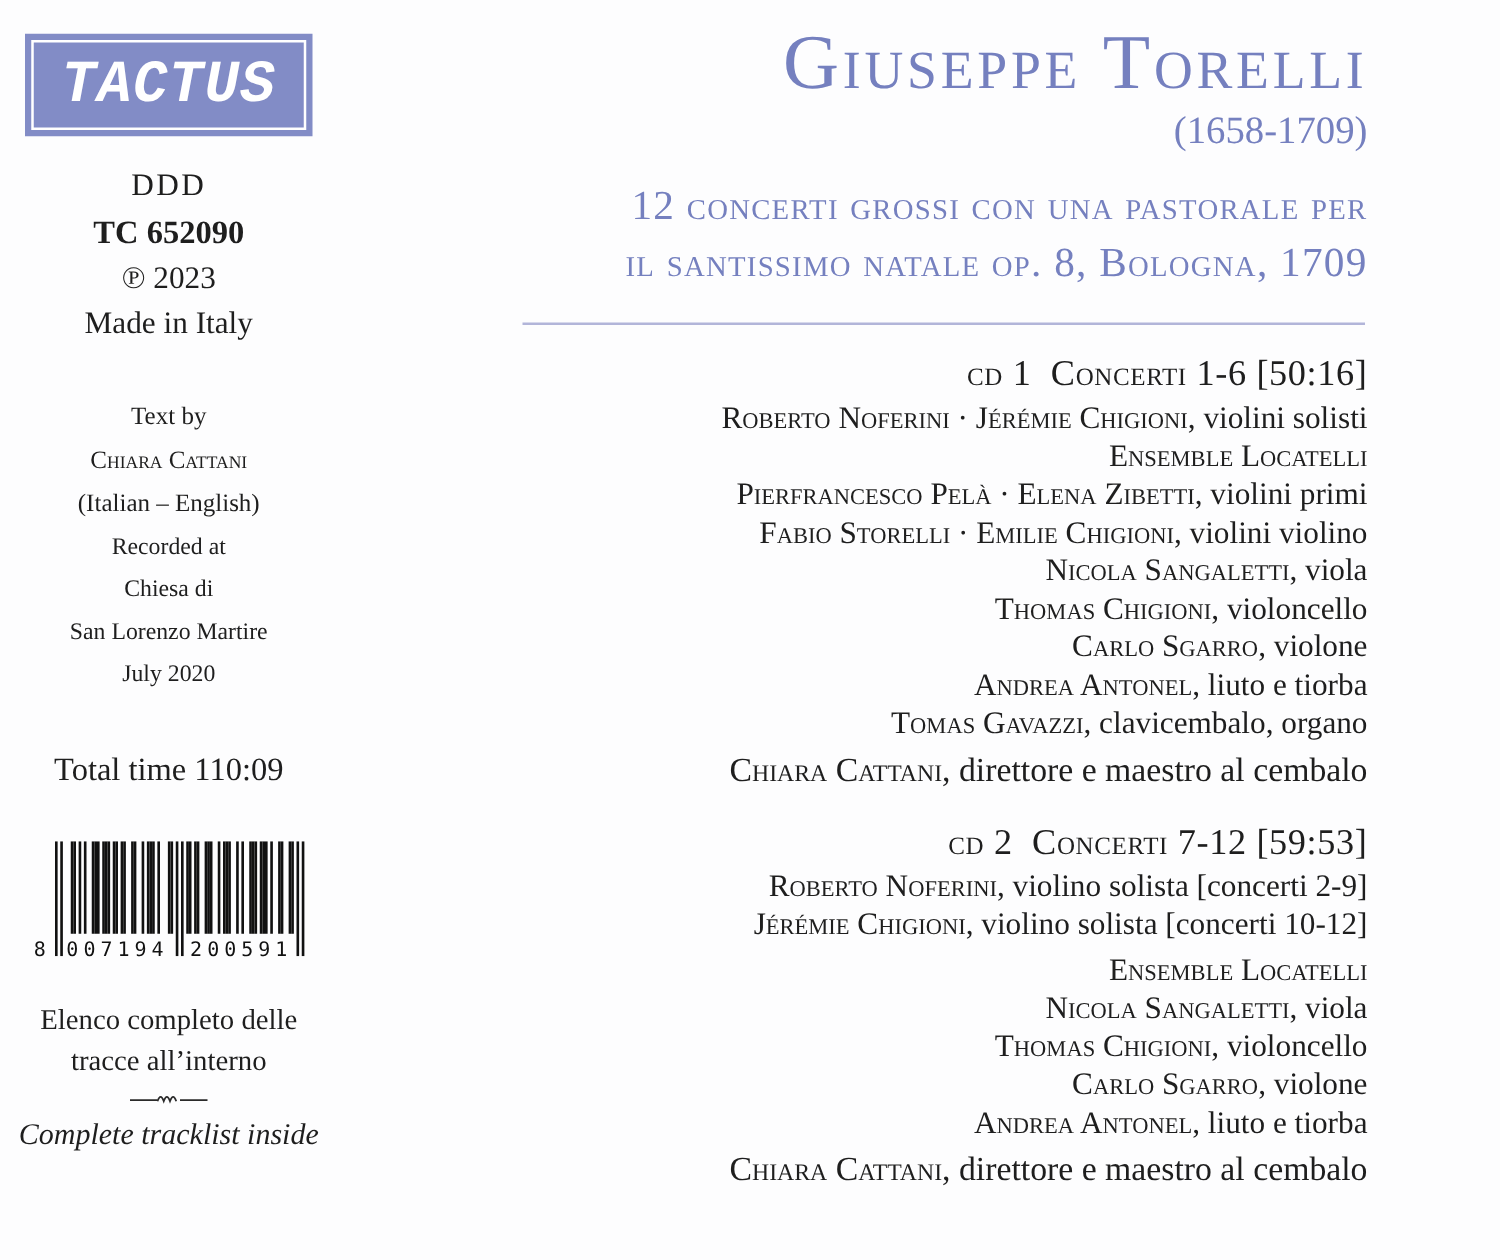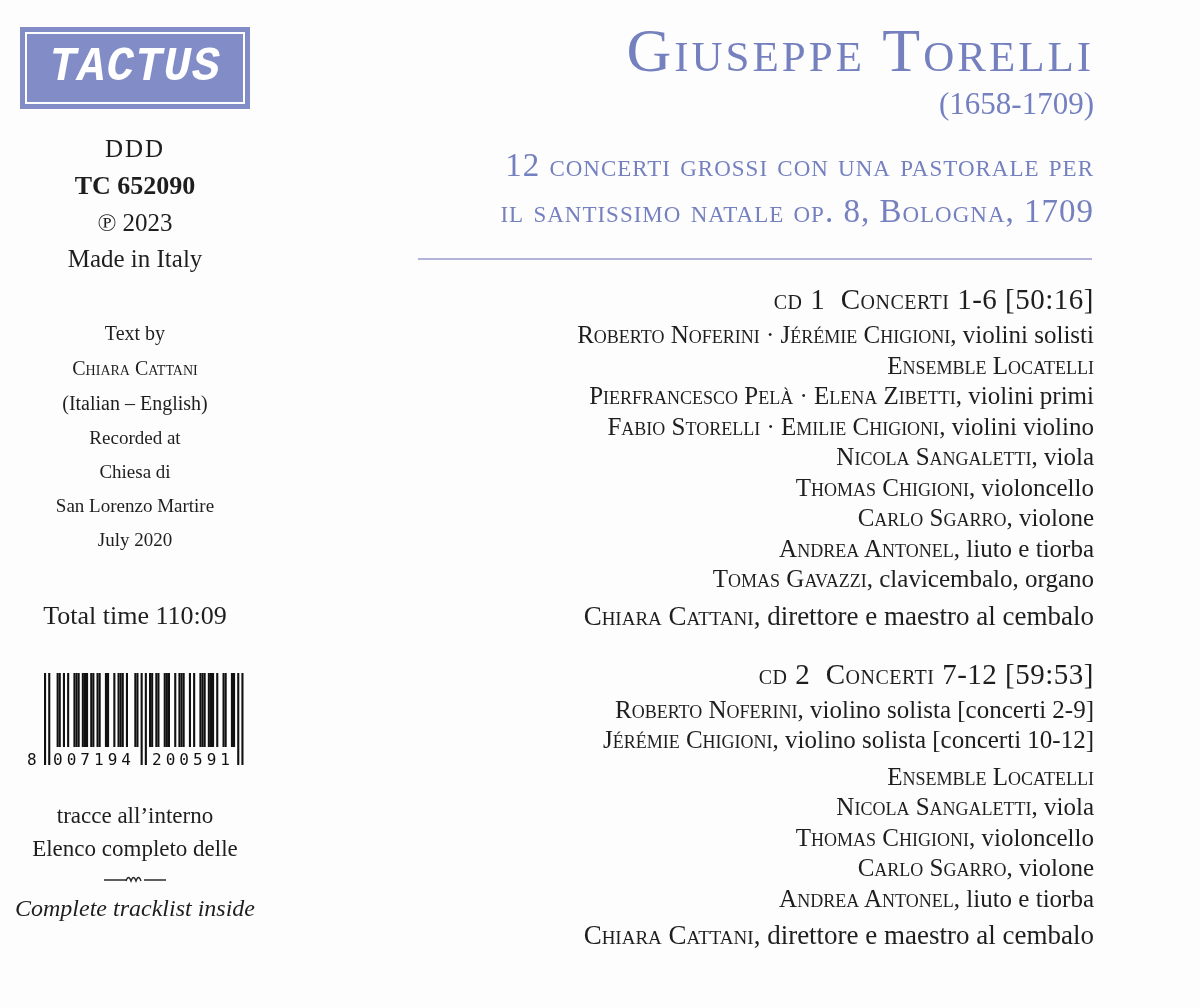--- a/index.html
+++ b/index.html
@@ -145,22 +145,22 @@
         <rect x="189.00" y="0" width="2.10" height="74"></rect>
         <rect x="193.20" y="0" width="2.10" height="92"></rect>
         <rect x="197.40" y="0" width="2.10" height="92"></rect>
       </svg>
     <span class="bc-digit bc-first">8</span>
     <span class="bc-digit bc-g1">007194</span>
     <span class="bc-digit bc-g2">200591</span>
   </div>
 
   <div class="tracklist">
+    <div>Elenco completo delle</div>
     <div>tracce all’interno</div>
-    <div>Elenco completo delle</div>
     <svg class="divider" width="66" height="14" viewBox="0 0 66 14">
       <path d="M2 8 H24 M42 8 H64" stroke="#2a2a2a" stroke-width="1.4" fill="none"></path>
       <path d="M24 9 q2.5 -7 5 0 q2.5 -7 5 0 q2.5 -7 5 0" stroke="#2a2a2a" stroke-width="1.4" fill="none"></path>
     </svg>
     <div class="tracklist-en">Complete tracklist inside</div>
   </div>
 
 </div>
 
 <div class="main">

